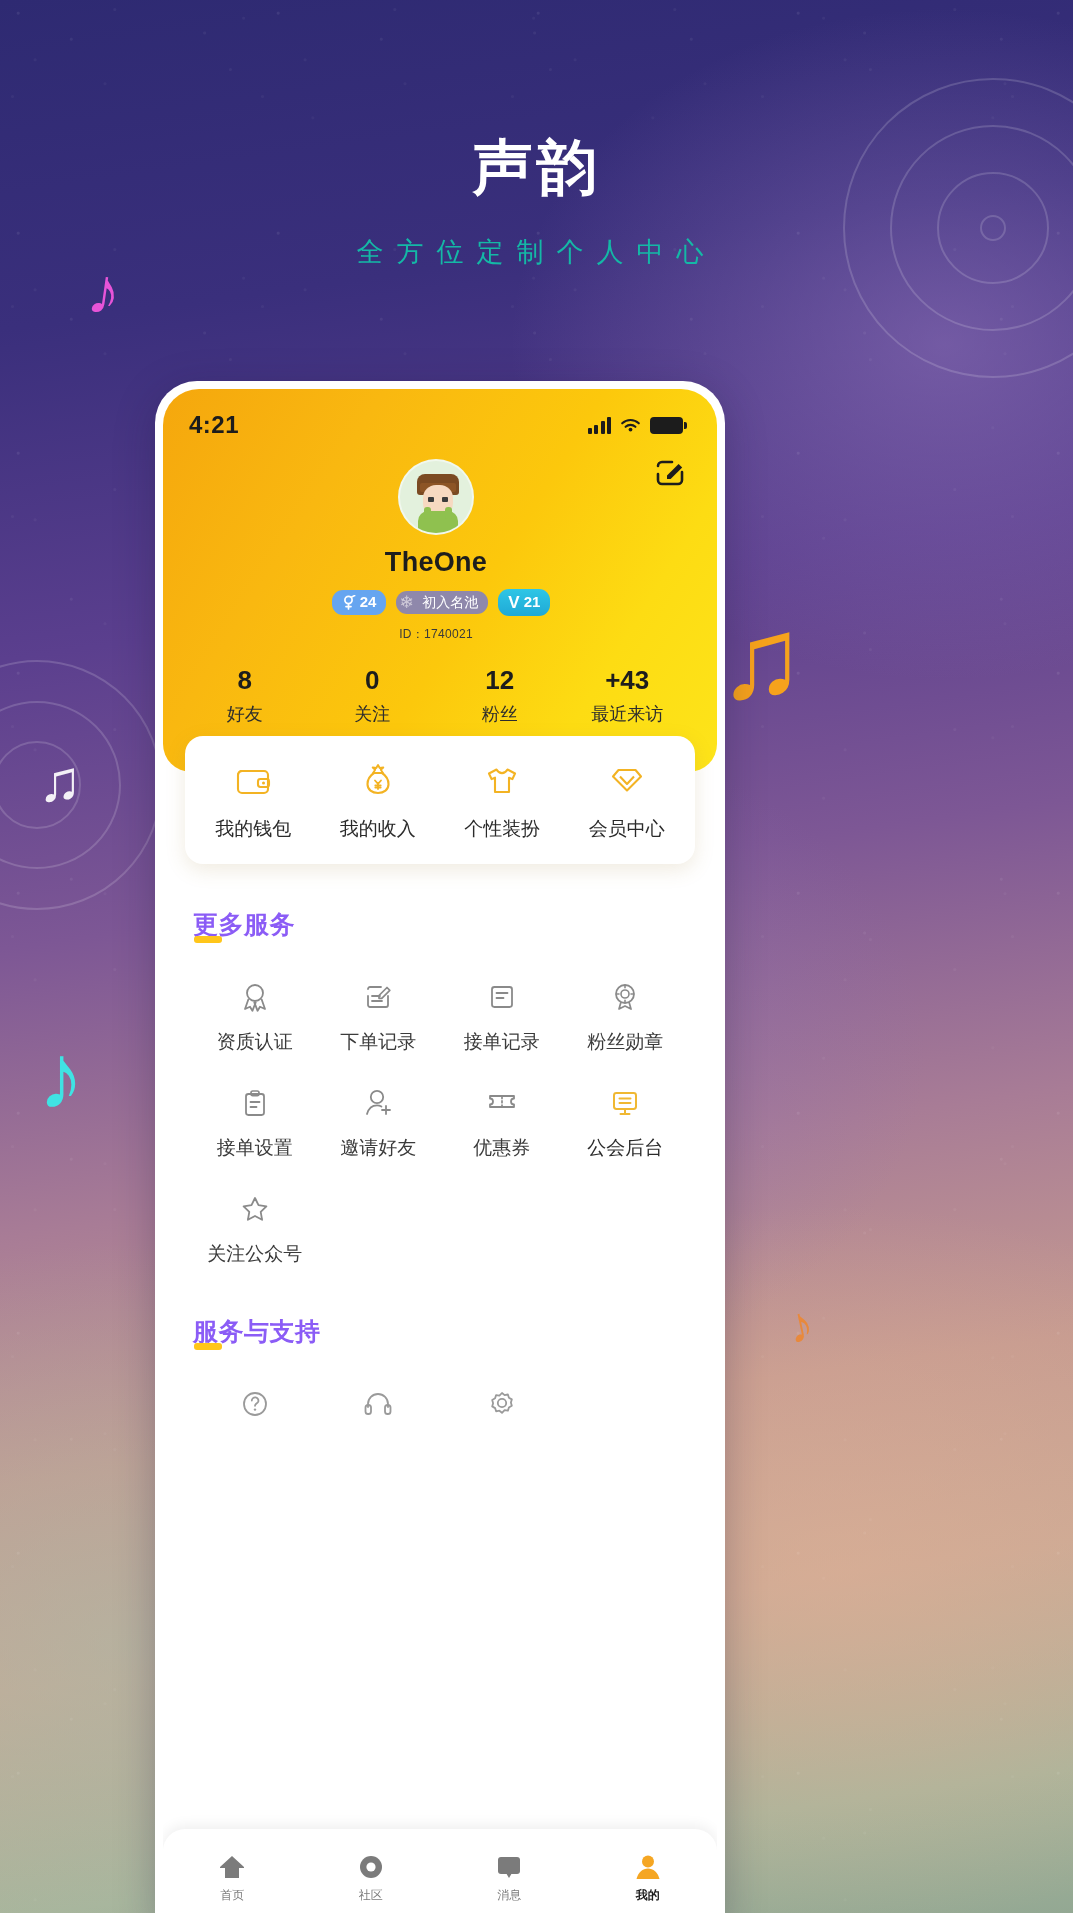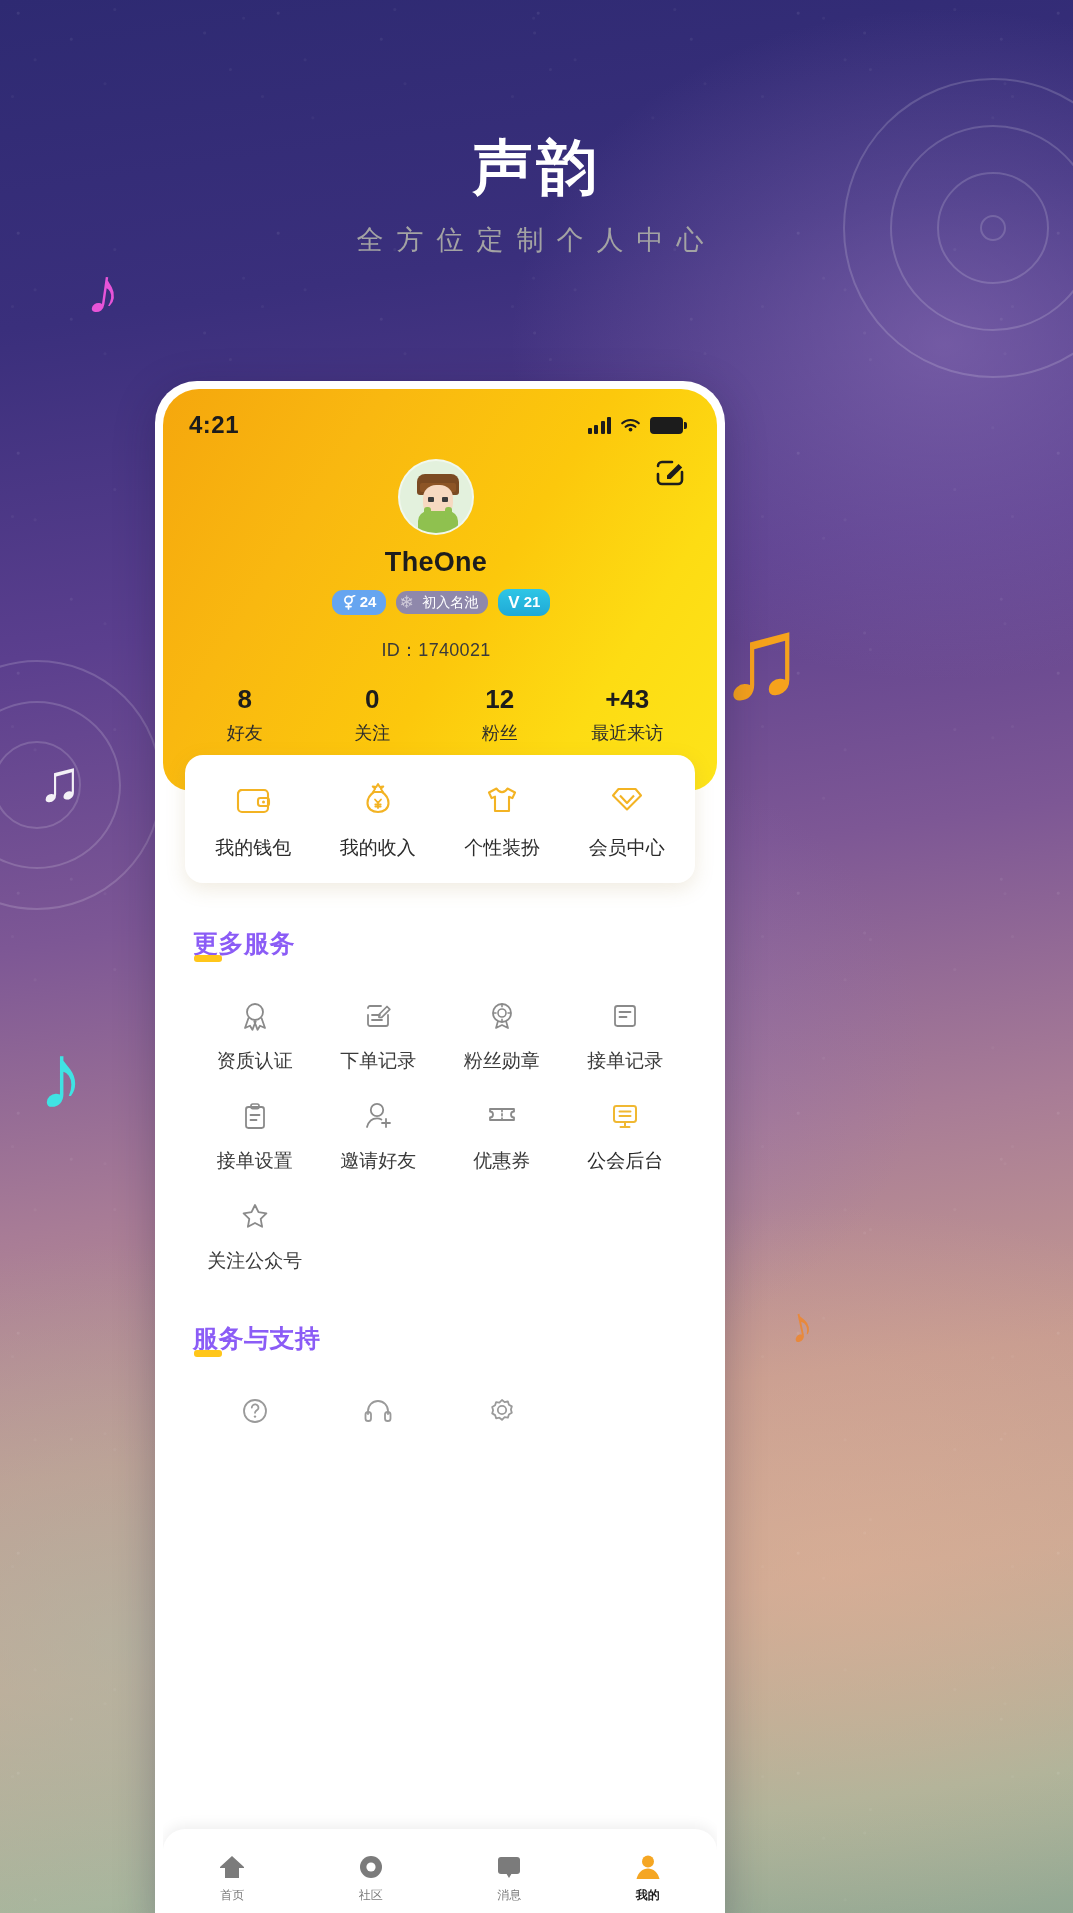--- a/index.html
+++ b/index.html
@@ -50,22 +50,22 @@
   .note.n2 { left: 38px;  top: 752px; font-size: 58px; color: #ffffff; opacity: .92; }
   .note.n3 { left: 38px;  top: 1030px; font-size: 92px; color: #3fe3e3; }
   .note.n4 { left: 718px; top: 600px; font-size: 116px; color: #f6a21c; }
   .note.n5 { left: 788px; top: 1300px; font-size: 50px; color: #e8893c; transform: rotate(-12deg); }
 
   .promo-title {
     position: absolute; top: 128px; left: 0; width: 100%; text-align: center;
     font-size: 60px; font-weight: 700; color: #fff; letter-spacing: 4px;
   }
   .promo-sub {
-    position: absolute; top: 222px; left: 0; width: 100%; text-align: center;
-    font-size: 27px; color: #a3a3a3; letter-spacing: 13px; font-weight: 400;
+    position: absolute; top: 234px; left: 0; width: 100%; text-align: center;
+    font-size: 27px; color: #14b8a6; letter-spacing: 13px; font-weight: 400;
   }
 
   
   .phone {
     position: absolute; left: 155px; top: 381px;
     width: 570px; height: 1540px;
     background: #fff; border-radius: 42px 42px 0 0;
     box-shadow: 0 10px 40px rgba(30,20,60,.28);
     overflow: hidden;
   }
@@ -108,42 +108,42 @@
   .username { text-align: center; font-size: 27px; font-weight: 700; color: #1d1d1d; margin-top: 12px; letter-spacing: .3px; }
 
   .badges { display: flex; justify-content: center; align-items: center; gap: 10px; margin-top: 11px; }
   .badge { display: flex; align-items: center; gap: 4px; border-radius: 11px; padding: 3px 10px; font-size: 15px; font-weight: 700; color: #fff; line-height: 1.25; }
   .badge.gender { background: #66a5f0; margin-left: 10px; }
   .badge.title { background: #8f88ab; padding-left: 26px; position: relative; font-weight: 500; font-size: 14px; }
   .badge.title .clover { position: absolute; left: 3px; top: 50%; transform: translateY(-50%); font-size: 17px; color: #cfcad8; }
   .badge.vip { background: linear-gradient(180deg,#2ec6e6,#1fa9d6); }
   .badge.vip .vletter { font-size: 17px; font-weight: 800; }
 
-  .userid { text-align: center; font-size: 18px; color: #3a3a3a; margin-top: 22px; letter-spacing: .3px; }
+  .userid { text-align: center; font-size: 12px; color: #3a3a3a; margin-top: 10px; letter-spacing: .3px; }
 
   .stats { display: flex; margin-top: 22px; padding: 0 18px; }
   .stat { flex: 1; text-align: center; cursor: pointer; }
   .stat-num { font-size: 26px; font-weight: 700; color: #1d1d1d; }
   .stat-label { font-size: 18px; color: #2d2d2d; margin-top: 6px; }
 
   
   .quick-card {
     position: relative; z-index: 3;
     margin: -36px 22px 0 22px; background: #fff; border-radius: 18px;
     box-shadow: 0 6px 20px rgba(160,130,60,.16);
     padding: 26px 6px 22px 6px; display: flex; align-items: flex-end;
   }
   .quick { flex: 1; text-align: center; cursor: pointer; }
   .quick-label { font-size: 19px; color: #2b2b2b; margin-top: 16px; }
 
   .section-wrap { padding: 0 30px; }
   .section-title { position: relative; display: inline-block; font-size: 25px; font-weight: 700; color: #8b5cf6; margin: 44px 0 0 0; letter-spacing: .5px; }
   .section-title:after { content:''; position:absolute; left:1px; bottom:-2px; width:28px; height:7px; background:#ffc61a; border-radius:3px; }
 
-  .grid { display: grid; grid-template-columns: repeat(4, 1fr); row-gap: 6px; margin-top: 24px; }
+  .grid { display: grid; grid-template-columns: repeat(4, 1fr); row-gap: 12px; margin-top: 24px; }
   .cell { text-align: center; padding: 14px 0 4px 0; cursor: pointer; }
   .cell-label { font-size: 19px; color: #3b3b3b; margin-top: 14px; }
   .cell-label.gold { color: #2b2b2b; }
 
   svg { display: block; margin: 0 auto; }
 
   
   .navbar {
     position: absolute; left: 0; right: 0; bottom: 0; height: 92px;
     background: #fff; border-radius: 22px 22px 0 0;
@@ -312,36 +312,36 @@
         <svg width="36" height="36" viewBox="0 0 36 36">
           <path d="M8 10a2 2 0 012-2h11M28 17v9a2 2 0 01-2 2H10a2 2 0 01-2-2v-9" stroke="#8a8a8a" stroke-width="1.8" fill="none" stroke-linecap="round"></path>
           <path d="M12 17h8M12 22h10" stroke="#8a8a8a" stroke-width="1.8" stroke-linecap="round"></path>
           <path d="M19 16.5L27 8.5l2.8 2.8-8 8H19v-2.8z" stroke="#8a8a8a" stroke-width="1.7" fill="none" stroke-linejoin="round"></path>
         </svg>
         <div class="cell-label">下单记录</div>
       </div>
 
       <div class="cell">
         <svg width="36" height="36" viewBox="0 0 36 36">
+          <rect x="8" y="8" width="20" height="20" rx="2.4" stroke="#8a8a8a" stroke-width="1.8" fill="none"></rect>
+          <path d="M12.5 14h11M12.5 19h7" stroke="#8a8a8a" stroke-width="1.8" stroke-linecap="round"></path>
+        </svg>
+        <div class="cell-label">接单记录</div>
+      </div>
+
+      <div class="cell">
+        <svg width="36" height="36" viewBox="0 0 36 36">
           <circle cx="18" cy="15" r="9" stroke="#8a8a8a" stroke-width="1.8" fill="none"></circle>
           <circle cx="18" cy="15" r="4" stroke="#8a8a8a" stroke-width="1.6" fill="none"></circle>
           <path d="M18 6.5v2.2M18 21.3v2.2M9.8 15h2.2M24 15h2.2" stroke="#8a8a8a" stroke-width="1.6" stroke-linecap="round"></path>
           <path d="M14 23l-2 7 6-3 6 3-2-7" stroke="#8a8a8a" stroke-width="1.7" fill="none" stroke-linejoin="round"></path>
         </svg>
         <div class="cell-label">粉丝勋章</div>
       </div>
 
-      <div class="cell">
-        <svg width="36" height="36" viewBox="0 0 36 36">
-          <rect x="8" y="8" width="20" height="20" rx="2.4" stroke="#8a8a8a" stroke-width="1.8" fill="none"></rect>
-          <path d="M12.5 14h11M12.5 19h7" stroke="#8a8a8a" stroke-width="1.8" stroke-linecap="round"></path>
-        </svg>
-        <div class="cell-label">接单记录</div>
-      </div>
-
 
       <div class="cell">
         <svg width="36" height="36" viewBox="0 0 36 36">
           <rect x="9" y="9" width="18" height="21" rx="2.4" stroke="#8a8a8a" stroke-width="1.8" fill="none"></rect>
           <rect x="14" y="6" width="8" height="4.6" rx="1.8" stroke="#8a8a8a" stroke-width="1.7" fill="none"></rect>
           <path d="M13.5 17h9M13.5 22h6" stroke="#8a8a8a" stroke-width="1.8" stroke-linecap="round"></path>
         </svg>
         <div class="cell-label">接单设置</div>
       </div>
 

